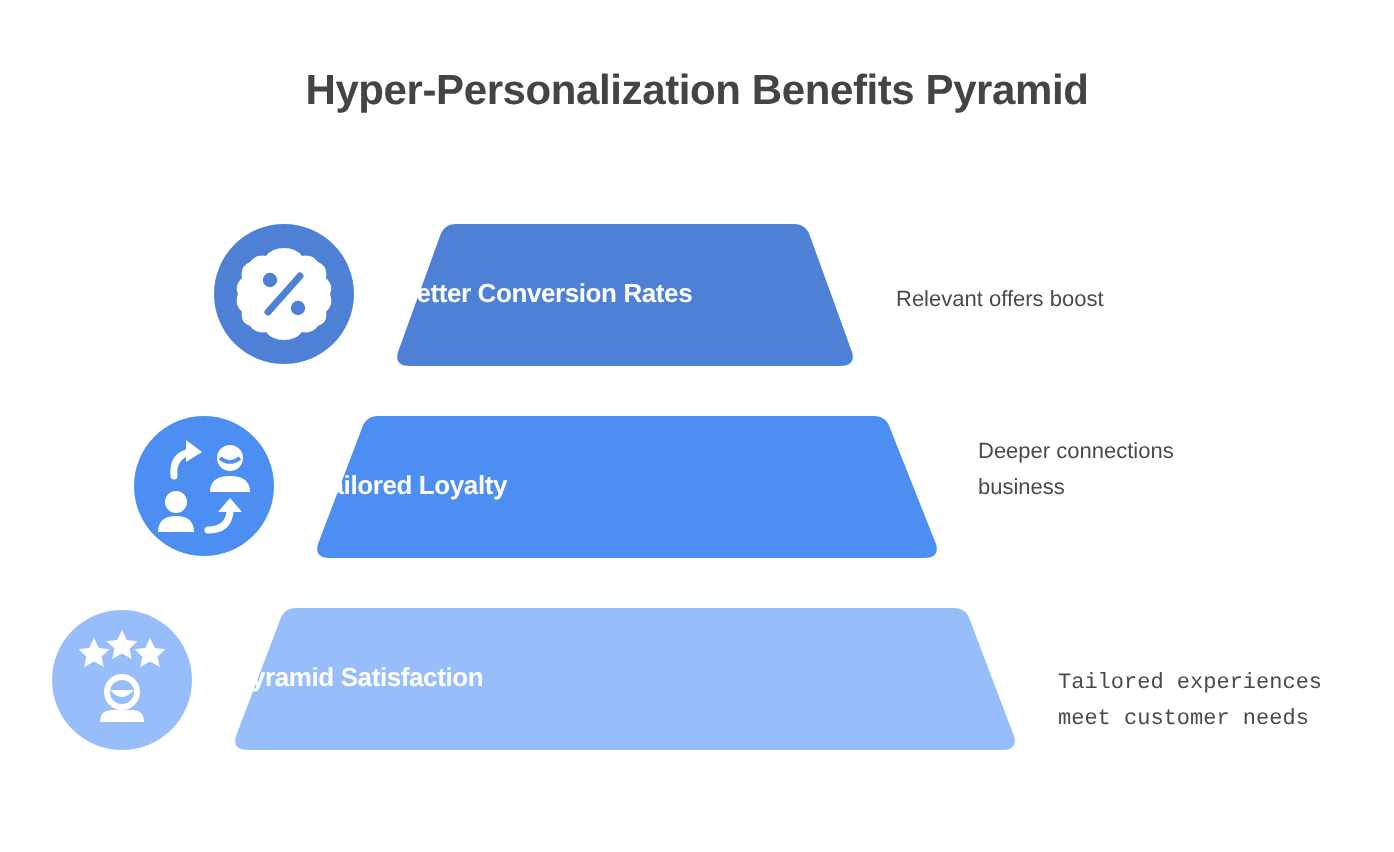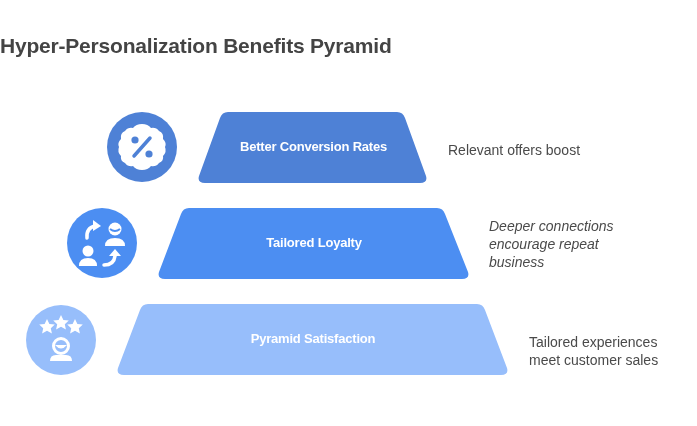--- a/index.html
+++ b/index.html
@@ -1,23 +1,23 @@
 <!DOCTYPE html>
 <html><head>
 <meta charset="utf-8">
 <style>
   html, body { margin: 0; padding: 0; background: #ffffff; }
   body { width: 697px; height: 426px; position: relative; overflow: hidden;
          font-family: "Liberation Sans", "DejaVu Sans", sans-serif; }
-  .title { position: absolute; left: 0; width: 697px; top: 34px; text-align: left;
+  .title { position: absolute; left: 0; width: 697px; top: 34px; text-align: center;
            font-size: 21px; font-weight: bold; color: #444444; letter-spacing: -0.2px; }
   svg.diagram { position: absolute; left: 0; top: 0; }
-  .tier-label { position: absolute; text-align: center; color: #ffffff; font-weight: bold;
+  .tier-label { position: absolute; text-align: left; color: #ffffff; font-weight: bold;
                 font-size: 13px; letter-spacing: -0.2px; }
-  .desc { position: absolute; color: #4a4a4a; font-size: 14px; line-height: 18px; }
+  .desc { position: absolute; color: #4a4a4a; font-size: 11px; line-height: 18px; }
   .desc span { display: block; white-space: nowrap; }
 </style>
 </head>
 <body>
 
 <div class="title">Hyper-Personalization Benefits Pyramid</div>
 
 <svg class="diagram" width="697" height="426" viewBox="0 0 697 426">
 
   <path d="M228,112 L397,112 Q403,112 405,118 L426,176 Q428,183 420,183 L205,183 Q197,183 199,176 L220,118 Q222,112 228,112 Z" fill="#4E81D6"></path>
@@ -66,21 +66,20 @@
   </g>
 </svg>
 
 <div class="tier-label" style="left:199px; width:229px; top:139px;">Better Conversion Rates</div>
 <div class="tier-label" style="left:158px; width:312px; top:235px;">Tailored Loyalty</div>
 <div class="tier-label" style="left:117px; width:392px; top:331px;">Pyramid Satisfaction</div>
 
 <div class="desc" style="left:448px; top:141px;">
   <span>Relevant offers boost</span>
 </div>
-<div class="desc" style="left:489px; top:217px;font-style:italic;">
+<div class="desc" style="left:489px; top:217px;">
   <span>Deeper connections</span>
-  <span>encourage repeat</span>
   <span>business</span>
 </div>
-<div class="desc" style="left:529px; top:333px;">
+<div class="desc" style="left:529px; top:333px;font-family:Liberation Mono, monospace;">
   <span>Tailored experiences</span>
-  <span>meet customer sales</span>
+  <span>meet customer needs</span>
 </div>
 
 </body></html>

